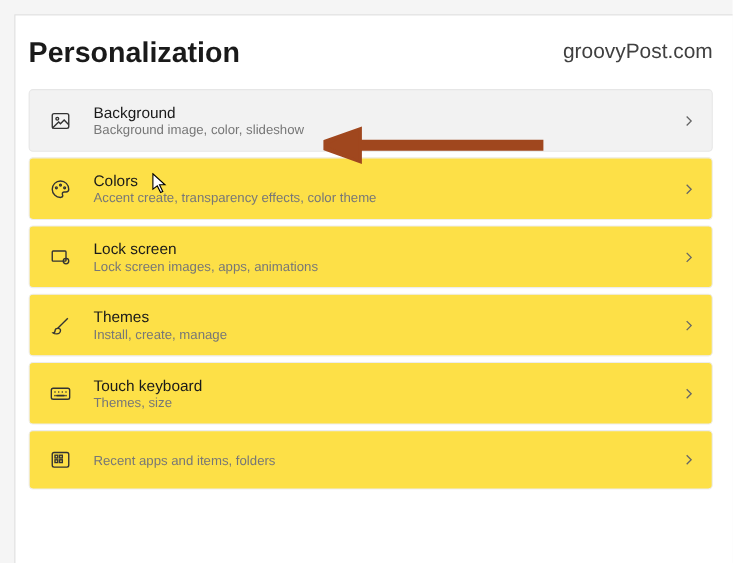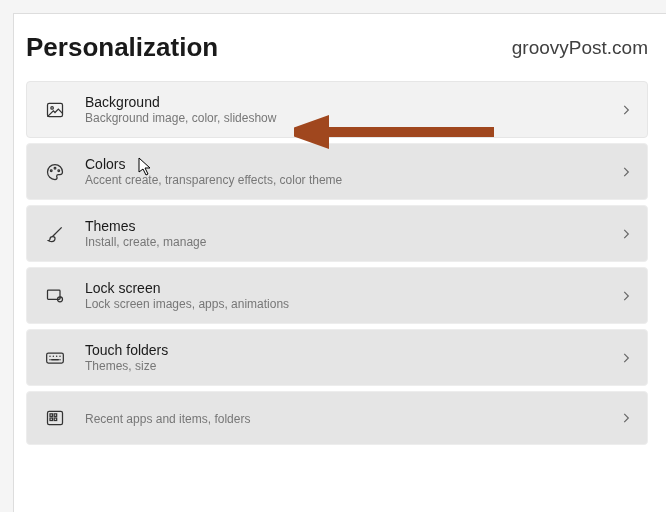--- a/index.html
+++ b/index.html
@@ -40,21 +40,21 @@
       font-weight: 400;
     }
     .items {
       display: flex;
       flex-direction: column;
       gap: 5px;
     }
     .setting-item {
       display: flex;
       align-items: center;
-      background: #e5e5e5;
+      background: #fde047;
       border: 1px solid #ededed;
       border-radius: 4px;
       padding: 12px 14px;
       cursor: pointer;
       position: relative;
     }
     .setting-item.highlighted {
       background: #f2f2f2;
       border-color: #e6e6e6;
     }
@@ -149,63 +149,63 @@
       <div class="chevron">
         <svg width="14" height="14" viewBox="0 0 24 24" fill="none" stroke="currentColor" stroke-width="2">
             <path d="M9 5l7 7-7 7"></path>
           </svg>
       </div>
     </div>
 
     <div class="setting-item">
       <div class="icon-wrap">
         <svg width="20" height="20" viewBox="0 0 24 24" fill="none" stroke="currentColor" stroke-width="1.5">
-          <path d="M20 4L9 15"></path>
-          <path d="M9 15c-1.5 0-3 1-3 3 0 1.5-1 2-2 2 1 1 2.5 1 4 1 2 0 4-1.5 4-4 0-1-1-2-3-2z"></path>
-        </svg>
-      </div>
-      <div class="text-wrap">
-        <span class="item-title">Themes</span>
-        <span class="item-subtitle">Install, create, manage</span>
-      </div>
-      <div class="chevron">
-        <svg width="14" height="14" viewBox="0 0 24 24" fill="none" stroke="currentColor" stroke-width="2">
-            <path d="M9 5l7 7-7 7"></path>
-          </svg>
-      </div>
-    </div>
-
-    <div class="setting-item">
-      <div class="icon-wrap">
-        <svg width="20" height="20" viewBox="0 0 24 24" fill="none" stroke="currentColor" stroke-width="1.5">
           <rect x="3" y="5" width="15" height="11" rx="1"></rect>
           <circle cx="18" cy="16" r="3"></circle>
           <path d="M18 15v-1a1 1 0 0 1 2 0" stroke-width="1"></path>
         </svg>
       </div>
       <div class="text-wrap">
         <span class="item-title">Lock screen</span>
         <span class="item-subtitle">Lock screen images, apps, animations</span>
       </div>
       <div class="chevron">
         <svg width="14" height="14" viewBox="0 0 24 24" fill="none" stroke="currentColor" stroke-width="2">
             <path d="M9 5l7 7-7 7"></path>
           </svg>
       </div>
     </div>
 
     <div class="setting-item">
       <div class="icon-wrap">
         <svg width="20" height="20" viewBox="0 0 24 24" fill="none" stroke="currentColor" stroke-width="1.5">
+          <path d="M20 4L9 15"></path>
+          <path d="M9 15c-1.5 0-3 1-3 3 0 1.5-1 2-2 2 1 1 2.5 1 4 1 2 0 4-1.5 4-4 0-1-1-2-3-2z"></path>
+        </svg>
+      </div>
+      <div class="text-wrap">
+        <span class="item-title">Themes</span>
+        <span class="item-subtitle">Install, create, manage</span>
+      </div>
+      <div class="chevron">
+        <svg width="14" height="14" viewBox="0 0 24 24" fill="none" stroke="currentColor" stroke-width="2">
+            <path d="M9 5l7 7-7 7"></path>
+          </svg>
+      </div>
+    </div>
+
+    <div class="setting-item">
+      <div class="icon-wrap">
+        <svg width="20" height="20" viewBox="0 0 24 24" fill="none" stroke="currentColor" stroke-width="1.5">
           <rect x="2" y="6" width="20" height="12" rx="2"></rect>
           <path d="M6 10h0M10 10h0M14 10h0M18 10h0M6 14h0M8 14h8M18 14h0" stroke-linecap="round" stroke-width="1.8"></path>
         </svg>
       </div>
       <div class="text-wrap">
-        <span class="item-title">Touch folders</span>
+        <span class="item-title">Touch keyboard</span>
         <span class="item-subtitle">Themes, size</span>
       </div>
       <div class="chevron">
         <svg width="14" height="14" viewBox="0 0 24 24" fill="none" stroke="currentColor" stroke-width="2">
             <path d="M9 5l7 7-7 7"></path>
           </svg>
       </div>
     </div>
 
     <div class="setting-item">

